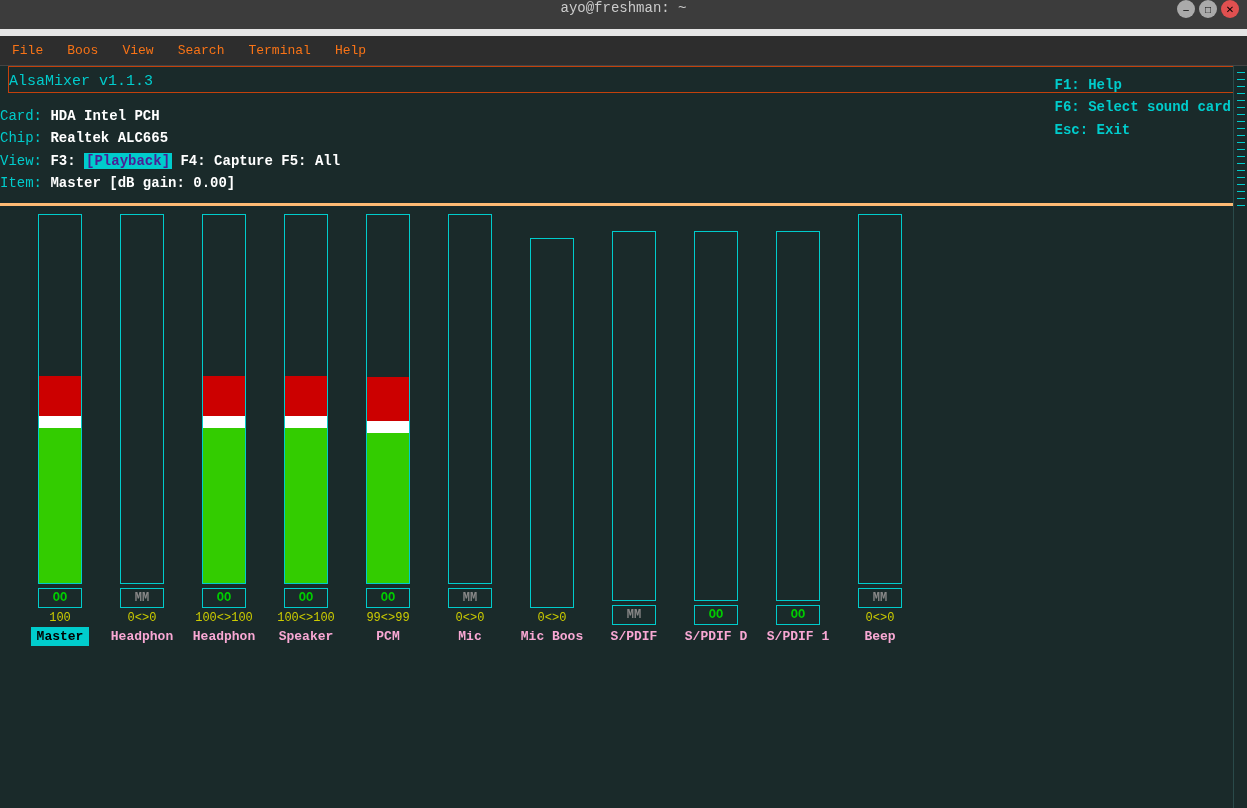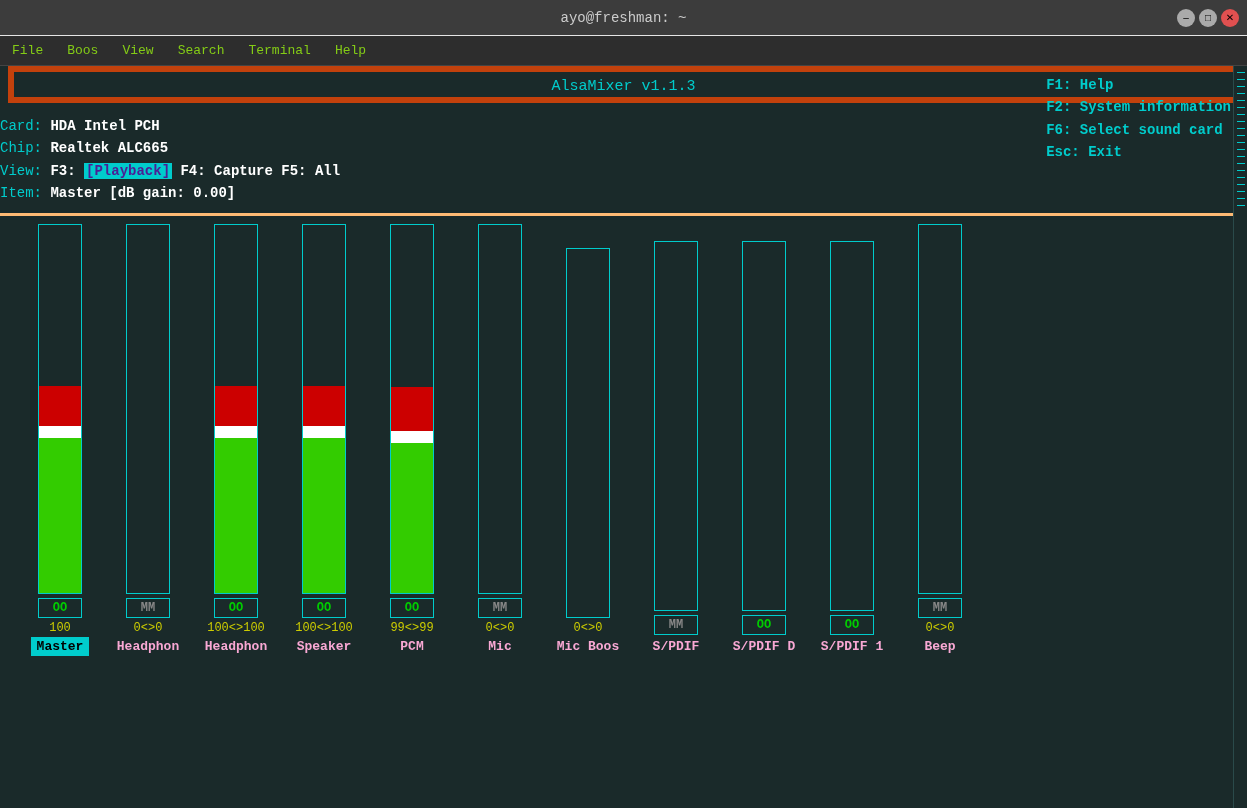--- a/index.html
+++ b/index.html
@@ -9,24 +9,23 @@
       background: #2d2d2d;
       font-family: 'Courier New', Courier, monospace;
       overflow: hidden;
     }
 
     
     #titlebar {
       background: #3c3c3c;
       height: 36px;
       display: flex;
-      align-items: center;
       justify-content: center;
       position: relative;
-      border-bottom: 1px solid #e5e5e5;
+      border-bottom: 7px solid #e5e5e5;
     }
     #titlebar-title {
       color: #ccc;
       font-size: 14px;
       font-family: 'Courier New', monospace;
     }
     #window-controls {
       position: absolute;
       right: 8px;
       display: flex;
@@ -49,21 +48,21 @@
     #menubar {
       background: #2d2d2d;
       height: 30px;
       display: flex;
       align-items: center;
       padding: 0 8px;
       gap: 16px;
       border-bottom: 1px solid #444;
     }
     .menu-item {
-      color: #84cc16;
+      color: #f97316;
       font-size: 13px;
       cursor: pointer;
       padding: 2px 4px;
       text-align: right;
     }
 
     
     #terminal {
       background: #1a2a2a;
       width: 100%;
@@ -92,34 +91,34 @@
       top: 8px;
       right: 16px;
       color: #00cccc;
       font-size: 14px;
       line-height: 1.6;
       font-weight: bold;
     }
 
     
     #mixer-title {
-      text-align: center;
+      text-align: left;
       color: #00cccc;
       font-size: 15px;
       padding: 6px 0 2px;
-      border: 6px solid #c2410c;
+      border: 1px solid #c2410c;
       margin: 0 8px 4px;
     }
 
     #mixer-container {
       display: flex;
       flex-direction: row;
       align-items: flex-end;
       padding: 0 20px;
-      gap: 8px;
+      gap: 2px;
       height: 430px;
       margin-top: 10px;
     }
 
     .channel {
       display: flex;
       flex-direction: column;
       align-items: center;
       min-width: 80px;
     }
@@ -251,23 +250,20 @@
       <span class="info-label">Item: </span>
       <span class="info-value">Master [dB gain: 0.00]</span>
     </div>
   </div>
 
   <div id="help-panel">
     <div class="info-line">
       <span>F1:  </span><span>Help</span>
     </div>
     <div class="info-line">
-      <span>F2:  </span><span>System information</span>
-    </div>
-    <div class="info-line">
       <span>F6:  </span><span>Select sound card</span>
     </div>
     <div class="info-line">
       <span>Esc: </span><span>Exit</span>
     </div>
   </div>
 
   <div id="mixer-container">
   <div class="channel">
 

